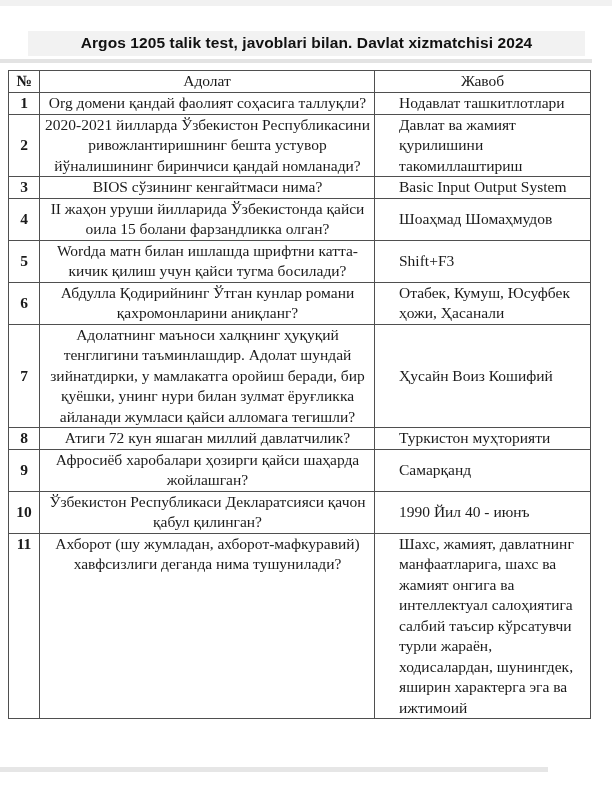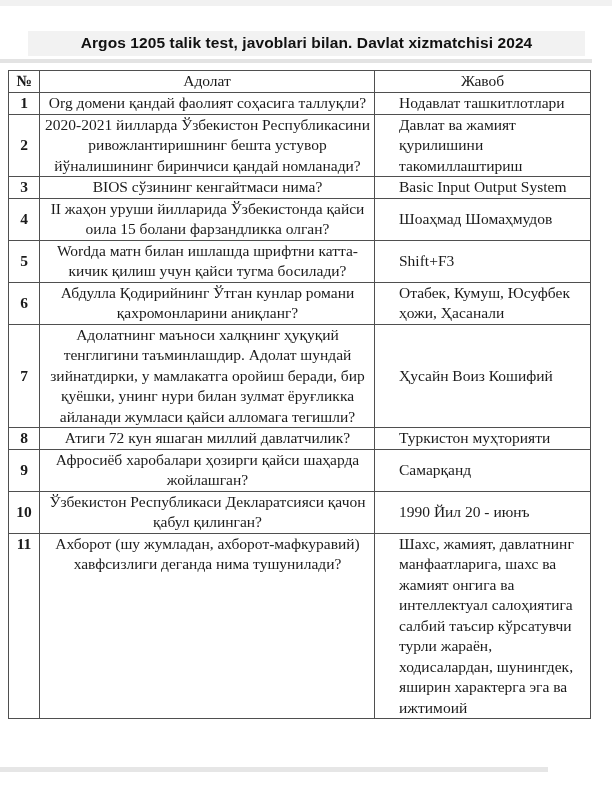--- a/index.html
+++ b/index.html
@@ -146,21 +146,21 @@
         <td class="a">Туркистон муҳторияти</td>
       </tr>
       <tr>
         <td class="num">9</td>
         <td class="q">Афросиёб харобалари ҳозирги қайси шаҳарда жойлашган?</td>
         <td class="a">Самарқанд</td>
       </tr>
       <tr>
         <td class="num">10</td>
         <td class="q">Ўзбекистон Республикаси Декларатсияси қачон қабул қилинган?</td>
-        <td class="a">1990 Йил  20 - июнъ</td>
+        <td class="a">1990 Йил  40 - июнъ</td>
       </tr>
       <tr class="row-top">
         <td class="num">11</td>
         <td class="q">Ахборот (шу жумладан, ахборот-мафкуравий) хавфсизлиги деганда нима тушунилади?</td>
         <td class="a">Шахс, жамият, давлатнинг манфаатларига, шахс ва жамият онгига  ва интеллектуал салоҳиятига салбий таъсир кўрсатувчи турли жараён, ходисалардан, шунингдек, яширин характерга эга ва ижтимоий</td>
       </tr>
     </tbody>
   </table>
 
   <div class="scan-strip strip-bottom"></div>

